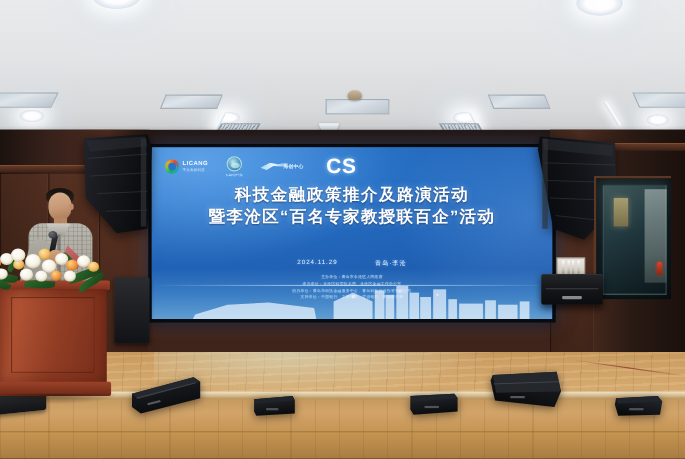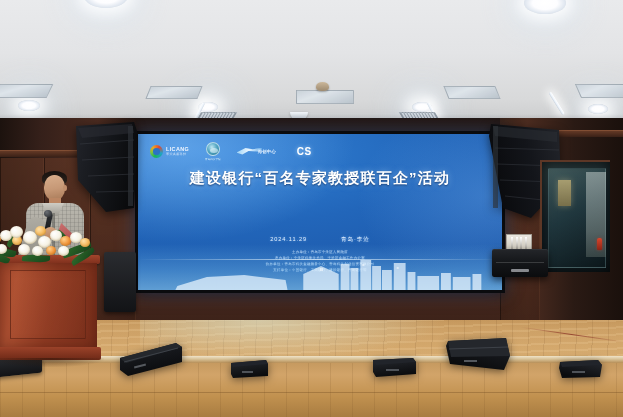--- a/index.html
+++ b/index.html
@@ -151,21 +151,21 @@
   .logo-swoosh .sw1{
     position:absolute; left:0; top:3px; width:26px; height:7px;
     background:linear-gradient(95deg,#9fd4f5,#e8f5ff 45%,#5fa9e8);
     clip-path:polygon(0 72%, 34% 8%, 62% 26%, 100% 0, 86% 60%, 46% 50%, 22% 100%);
   }
   .logo-swoosh .sw2{
     position:absolute; left:21px; top:4px; font-size:4.4px; color:#e7f3ff; font-weight:bold;
     line-height:1.15; letter-spacing:.2px;
   }
   .logo-cs{
-    font-size:10px; font-weight:bold; color:#ffffff; letter-spacing:.6px;
+    font-size:19px; font-weight:bold; color:#ffffff; letter-spacing:.6px;
     text-shadow:0 0 4px rgba(180,220,255,.85);
   }
 
   
   .titles{
     position:absolute; left:0; right:0; top:33px; text-align:center;
     color:#ffffff;
     text-shadow:0 1px 2px rgba(10,40,90,.75), 0 0 6px rgba(190,225,255,.5);
     font-weight:bold;
   }
@@ -506,21 +506,22 @@
           <span class="logo-seal-cap">青岛科技学院</span>
         </div>
         <div class="logo-swoosh">
           <span class="sw1"></span>
           <span class="sw2">海创中心</span>
         </div>
         <div class="logo-cs">CS</div>
       </div>
 
       <div class="titles">
-        <div class="t3">建设银行“百名专家教授联百企”活动</div>
+        <div class="t2">科技金融政策推介及路演活动</div>
+        <div class="t3">暨李沧区“百名专家教授联百企”活动</div>
       </div>
 
       <div class="meta">
         <span>2024.11.29</span>
         <span>青岛·李沧</span>
       </div>
 
       <div class="fineprint">
         <div>主办单位：青岛市李沧区人民政府</div>
         <div>承办单位：李沧区科学技术局、李沧区金融工作办公室</div>

